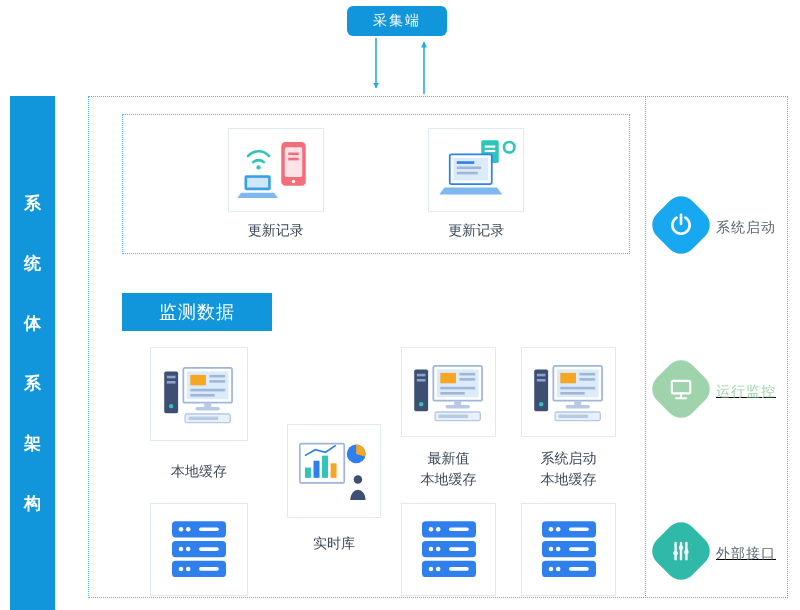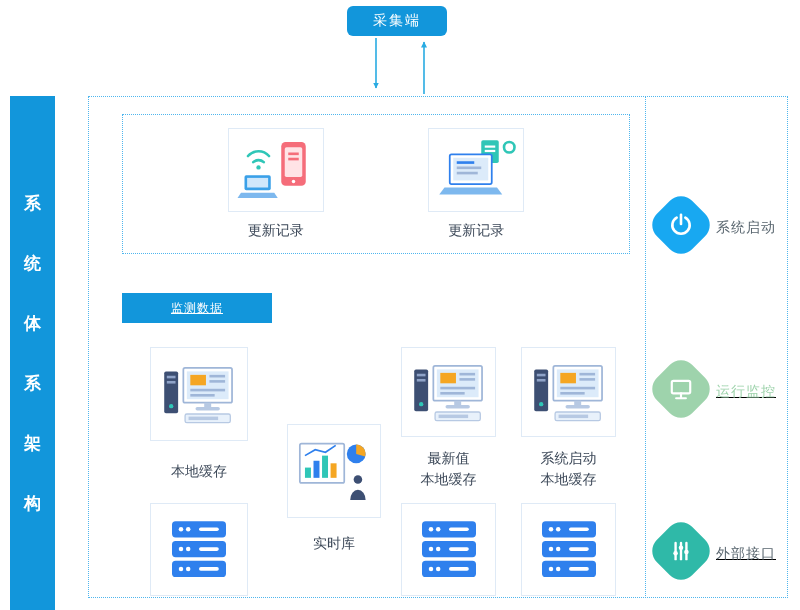--- a/index.html
+++ b/index.html
@@ -40,22 +40,22 @@
 
   .icon-box {
     background:#fff; border:1px solid #dfeaf6;
     display:flex; align-items:center; justify-content:center;
   }
   .comm-item .icon-box { width:96px; height:84px; }
 
   .label, .caption { font-size:14px; color:#3c4858; }
 
   .header-bar {
-    position:absolute; height:30px; background:var(--primary,#1296db); color:#fff;
-    font-size:12px; display:flex; align-items:center; justify-content:center; letter-spacing:1px;text-decoration:underline;
+    position:absolute; height:38px; background:var(--primary,#1296db); color:#fff;
+    font-size:18px; display:flex; align-items:center; justify-content:center; letter-spacing:1px;
   }
   .hdr-monitor { left:122px; top:293px; width:150px; }
   .hdr-device  { left:386px; top:293px; width:244px; }
 
   .abs-box {
     position:absolute; background:#fff; border:1px solid #dfeaf6;
     display:flex; align-items:center; justify-content:center;
   }
   .pos-cache      { left:150px; top:347px; width:98px; height:94px; }
   .pos-cache-srv  { left:150px; top:503px; width:98px; height:93px; }

